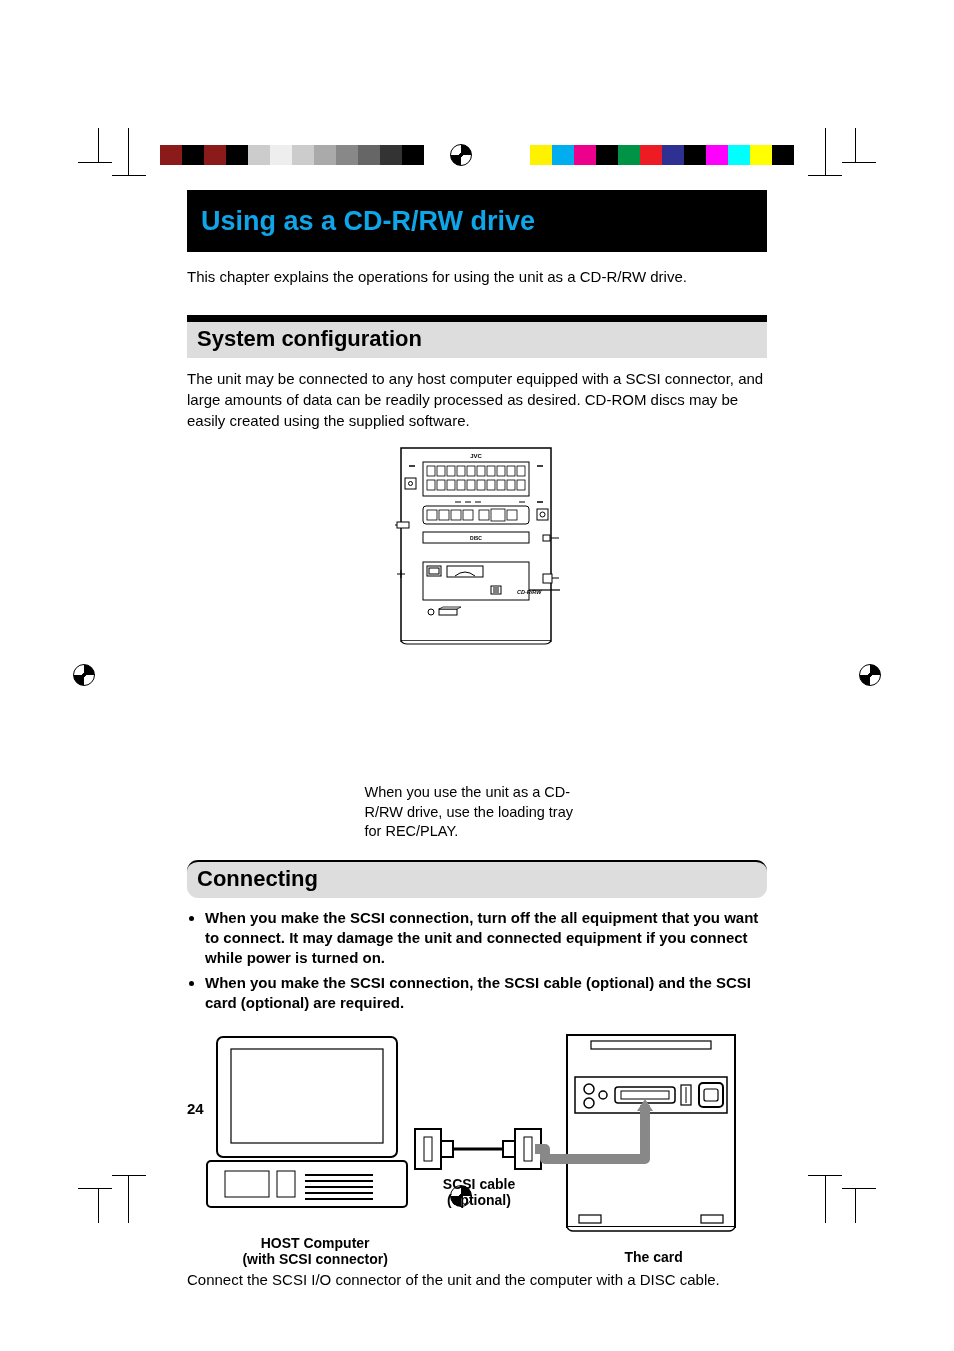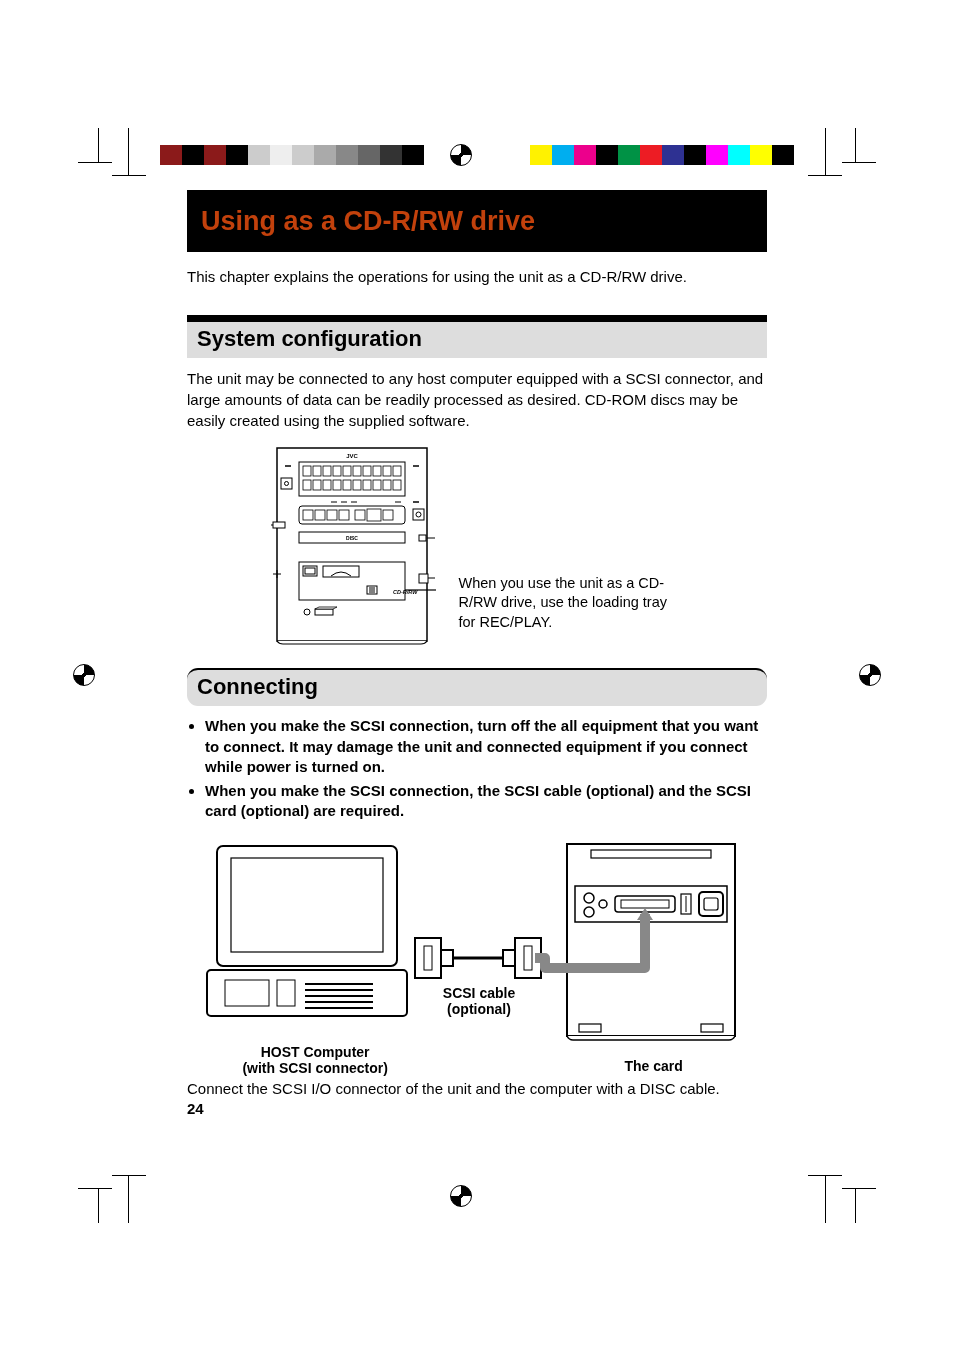--- a/index.html
+++ b/index.html
@@ -44,21 +44,21 @@
 
   
   .content {
     position: absolute;
     left: 187px;
     top: 190px;
     width: 580px;
   }
   .chapter-banner {
     background: #000;
-    color: #c2410c;
+    color: #0ea5e9;
     height: 62px;
     display: flex;
     align-items: center;
     padding-left: 14px;
     font-weight: bold;
     font-size: 27px;
     letter-spacing: 0px;
     font-family: "Arial Narrow", Arial, sans-serif;
     font-stretch: condensed;
   }
@@ -88,20 +88,21 @@
     font-size: 15px;
     line-height: 1.4;
     margin-top: 10px;
   }
   .diagram-row {
     display: flex;
     align-items: center;
     margin-top: 14px;
     justify-content: center;
     gap: 23px;
+    flex-direction: column;
   }
   .svg-box { flex-shrink: 0; }
   .callout {
     font-size: 14.5px;
     line-height: 1.35;
     width: 225px;
     padding-top: 110px;
   }
   ul.notes {
     margin: 10px 0 0 0;

